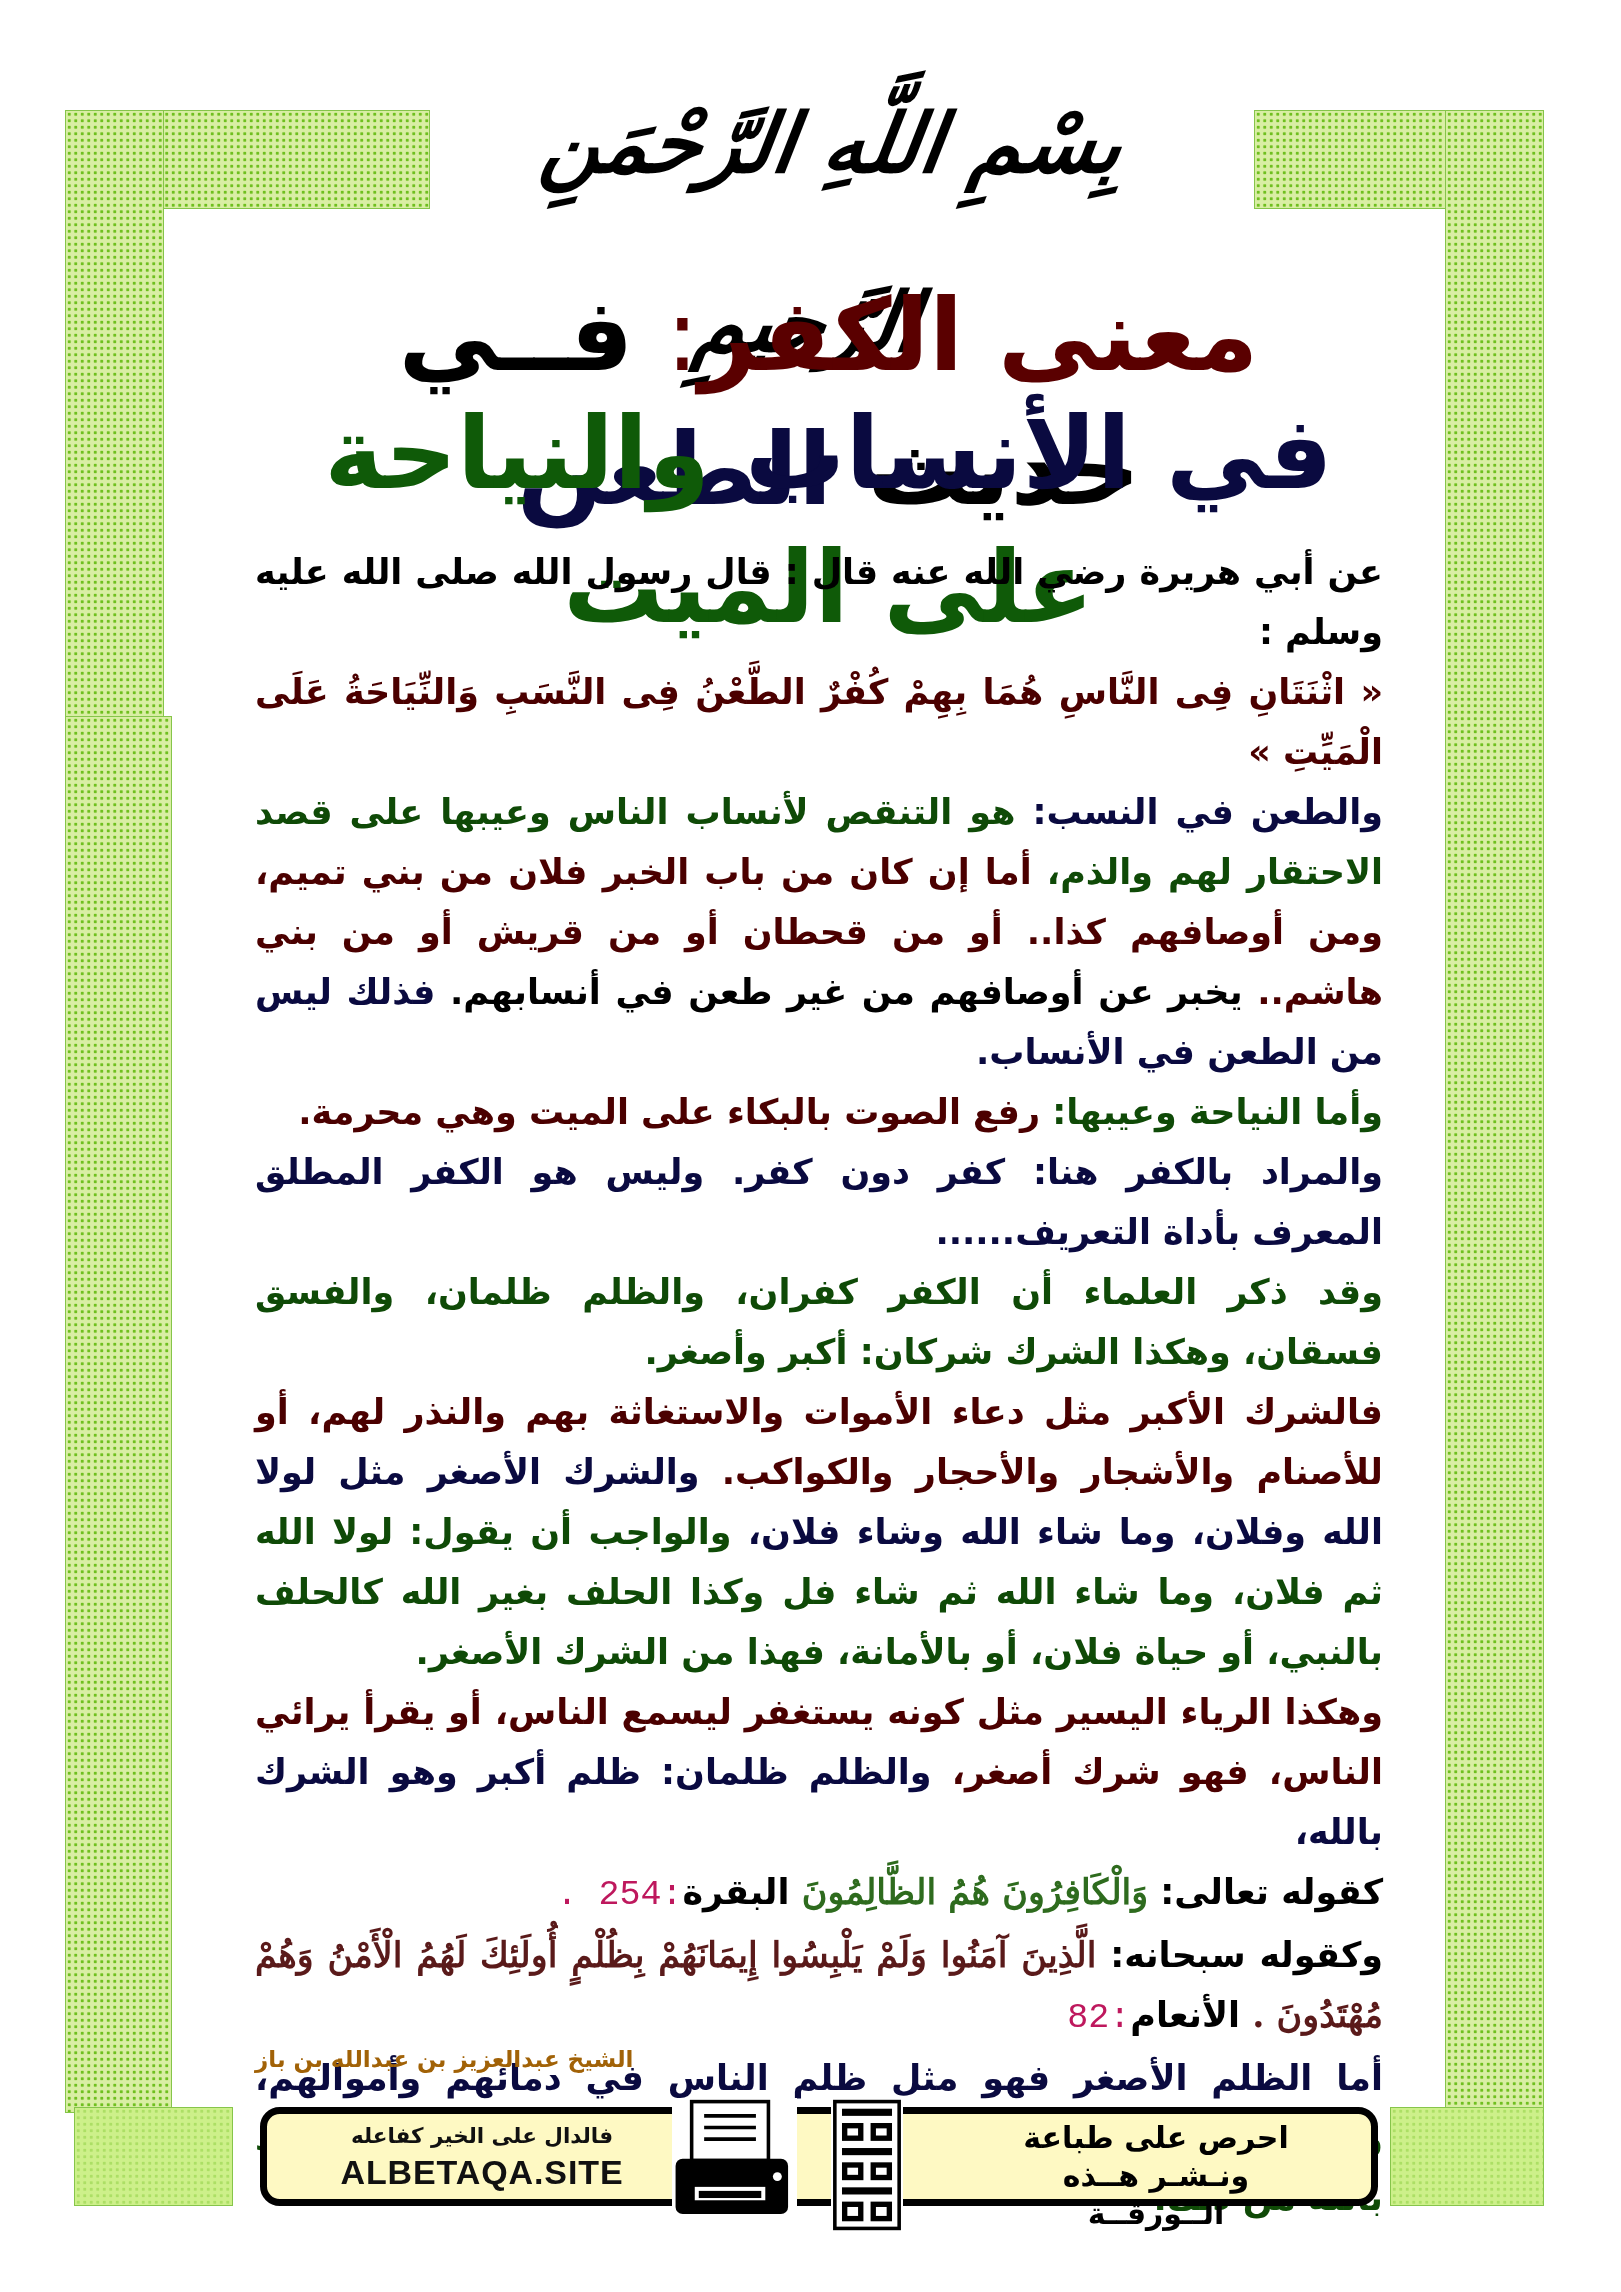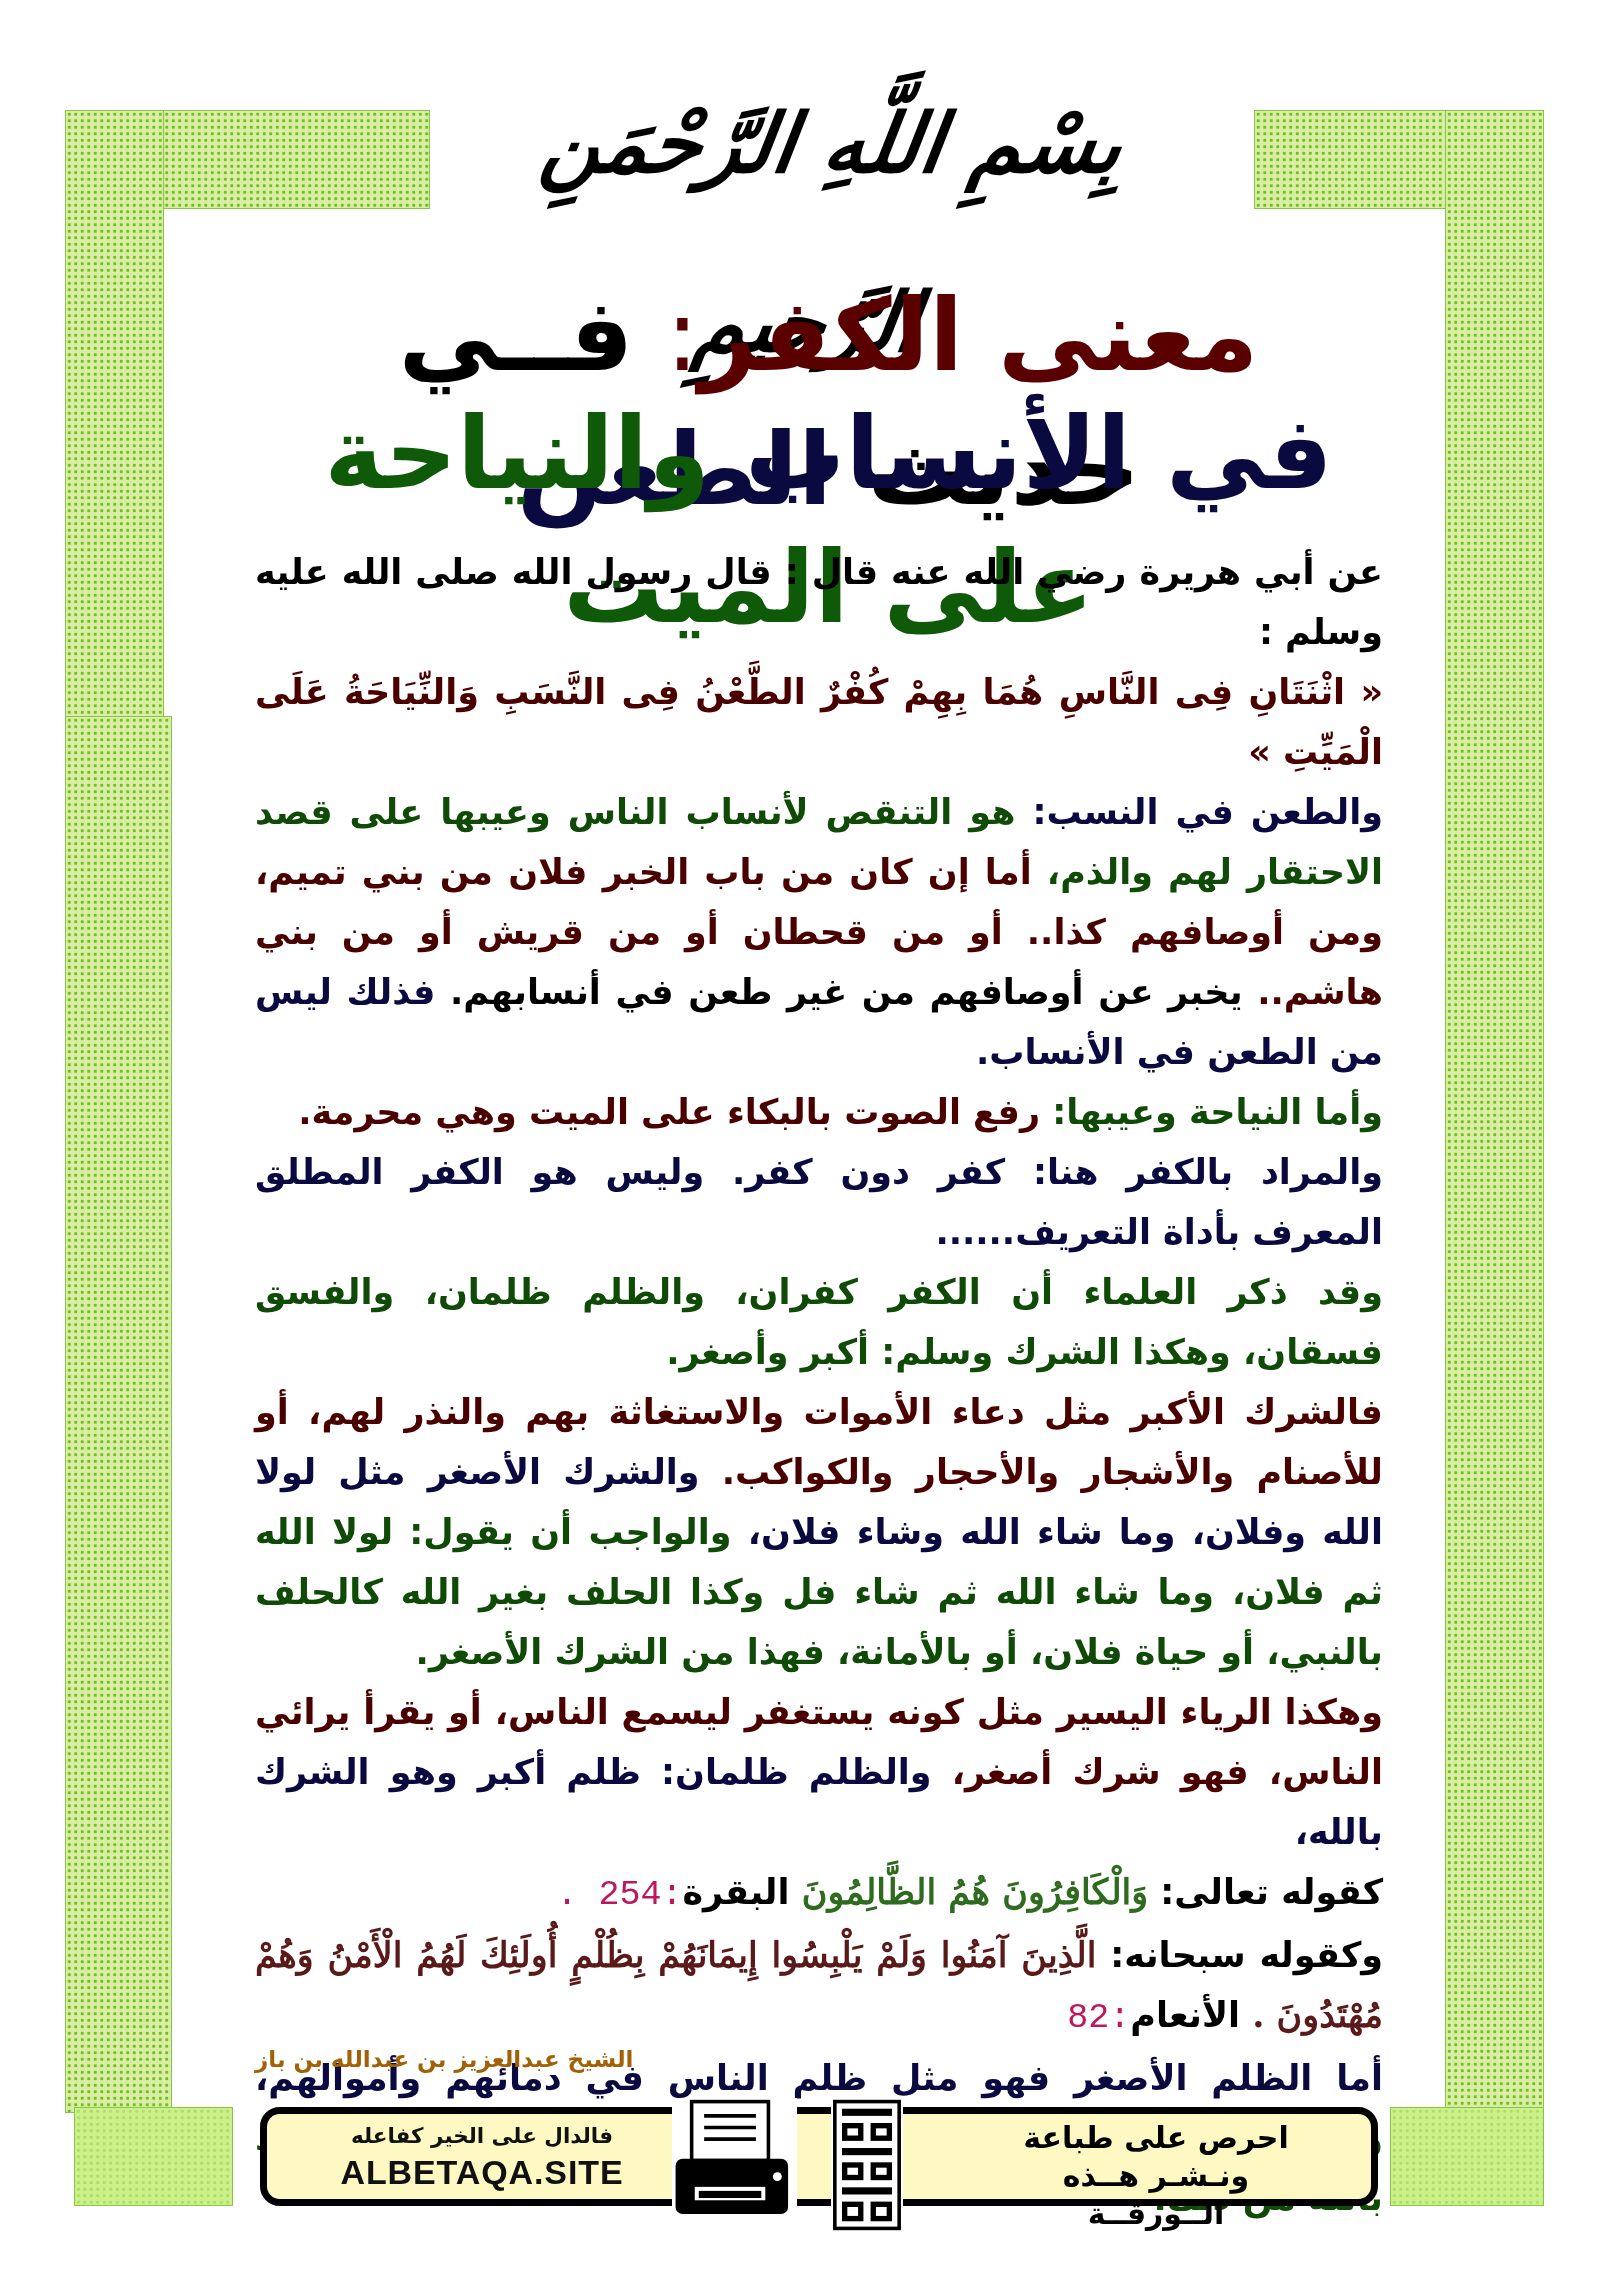--- a/index.html
+++ b/index.html
@@ -85,21 +85,21 @@
     <span class="c-navy">فذلك ليس من الطعن في الأنساب.</span>
   </p>
   <p>
     <span class="c-green">وأما النياحة وعيبها:</span>
     <span class="c-maroon">رفع الصوت بالبكاء على الميت وهي محرمة.</span>
   </p>
   <p class="c-navy">
     <span>والمراد بالكفر هنا:</span>
     <span>كفر دون كفر. وليس هو الكفر المطلق المعرف بأداة التعريف......</span>
   </p>
-  <p class="c-green">وقد ذكر العلماء أن الكفر كفران، والظلم ظلمان، والفسق فسقان، وهكذا الشرك وسلم: أكبر وأصغر.</p>
+  <p class="c-green">وقد ذكر العلماء أن الكفر كفران، والظلم ظلمان، والفسق فسقان، وهكذا الشرك شركان: أكبر وأصغر.</p>
   <p>
     <span class="c-maroon">فالشرك الأكبر مثل دعاء الأموات والاستغاثة بهم والنذر لهم، أو للأصنام والأشجار والأحجار والكواكب.</span>
     <span class="c-navy">والشرك الأصغر مثل لولا الله وفلان، وما شاء الله وشاء فلان،</span>
     <span class="c-green">والواجب أن يقول: لولا الله ثم فلان، وما شاء الله ثم شاء فل وكذا الحلف بغير الله كالحلف بالنبي، أو حياة فلان، أو بالأمانة، فهذا من الشرك الأصغر.</span>
   </p>
   <p>
     <span class="c-maroon">وهكذا الرياء اليسير مثل كونه يستغفر ليسمع الناس، أو يقرأ يرائي الناس، فهو شرك أصغر،</span>
     <span class="c-navy">والظلم ظلمان: ظلم أكبر وهو الشرك بالله،</span>
   </p>
   <p>

